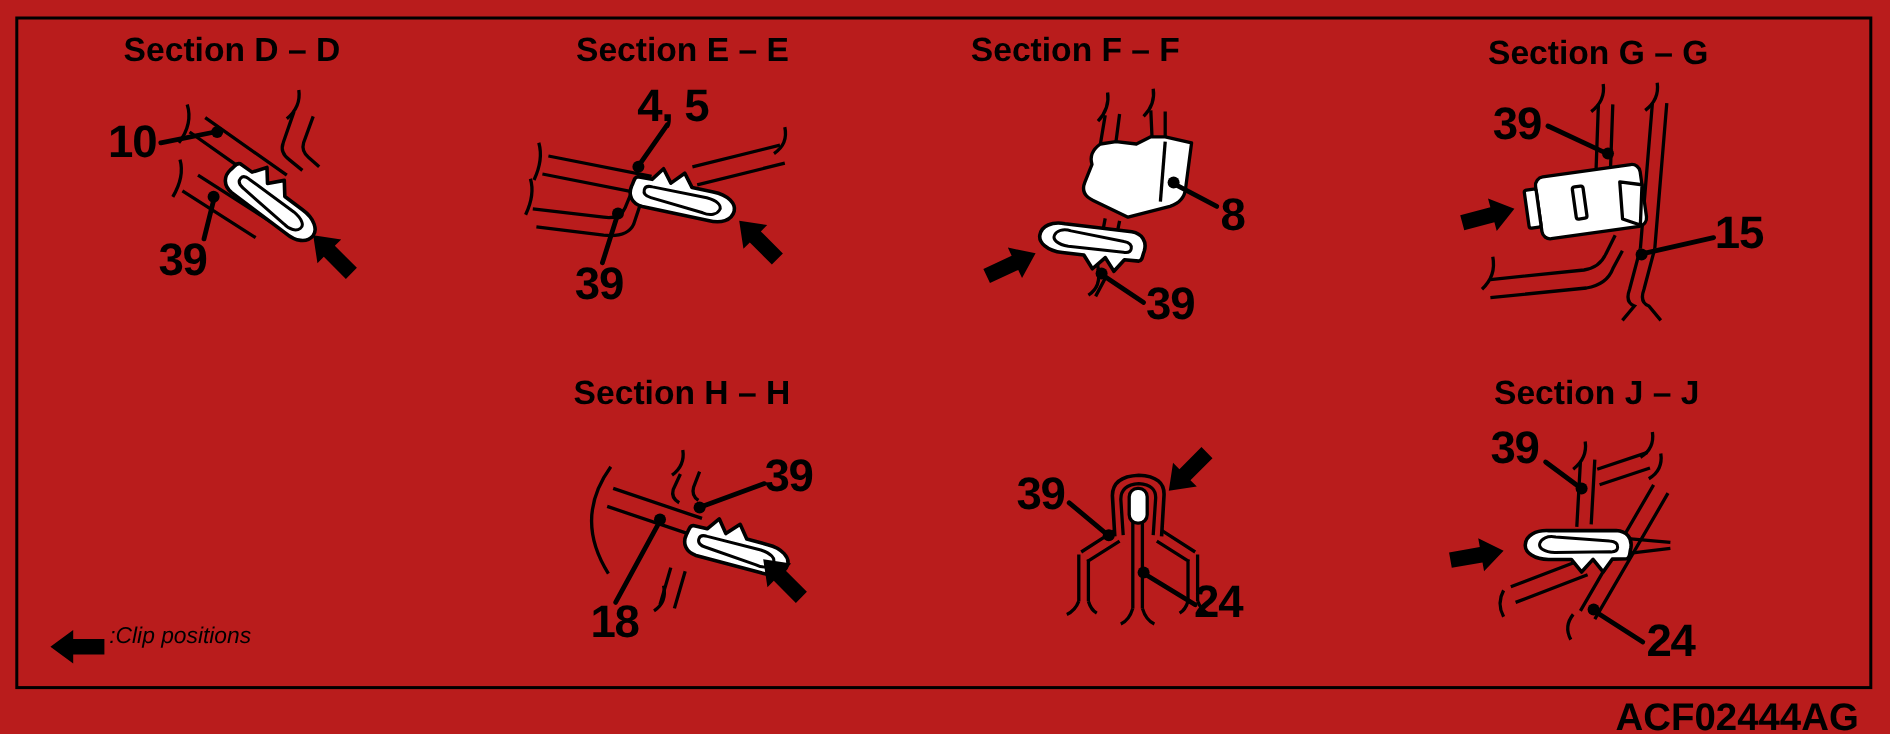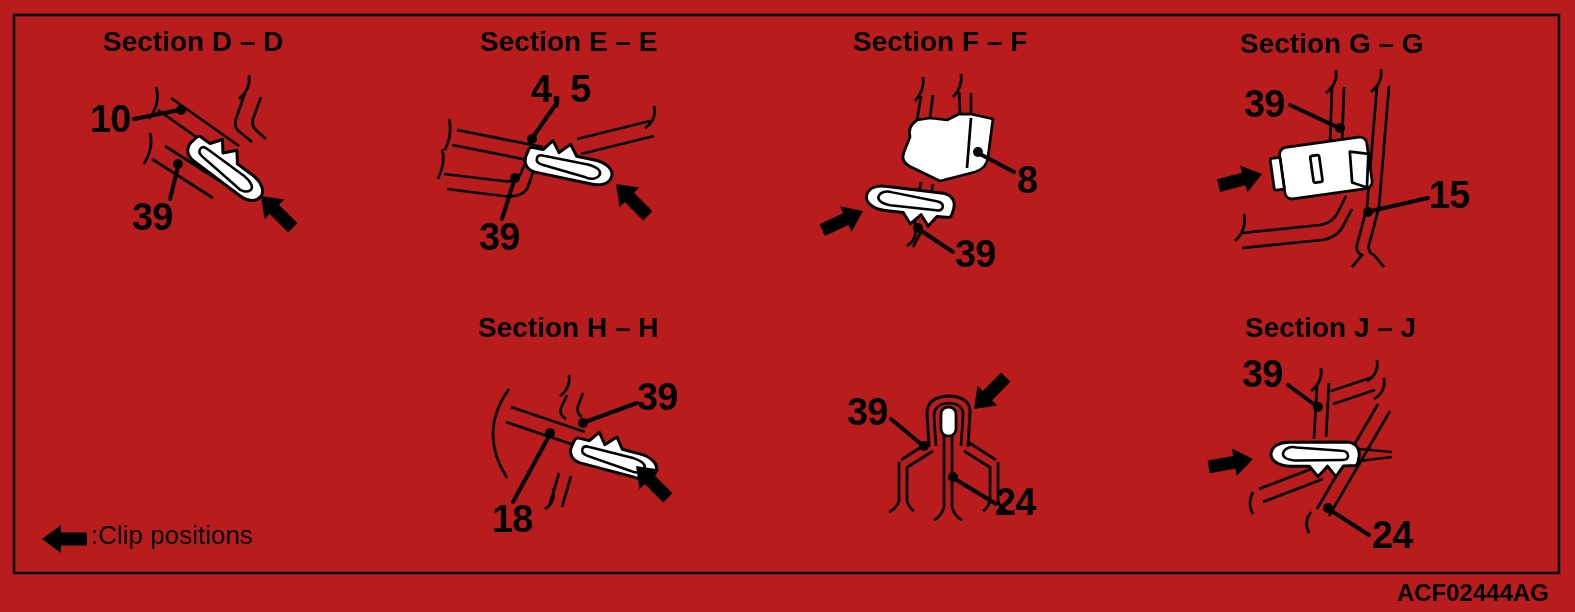--- a/index.html
+++ b/index.html
@@ -1,22 +1,22 @@
 <!DOCTYPE html>
 <html><head>
 <meta charset="utf-8">
 <style>
   html,body{margin:0;padding:0;background:#ffffff;}
   .stage{position:relative;width:1575px;height:612px;background:#b91c1c;overflow:hidden;
          font-family:"Liberation Sans", sans-serif;color:#000;}
   .art{position:absolute;left:0;top:0;}
   .title{position:absolute;font-weight:bold;font-size:28px;line-height:1;white-space:nowrap;}
   .num{position:absolute;font-weight:bold;font-size:38px;line-height:1;white-space:nowrap;letter-spacing:-1px;}
-  .legend-text{position:absolute;left:91px;top:521px;font-size:26px;line-height:1.1;white-space:nowrap;}
-  .code{position:absolute;right:26px;top:581px;font-weight:bold;font-size:24px;line-height:1;white-space:nowrap;}
+  .legend-text{position:absolute;left:91px;top:521px;font-size:19px;line-height:1.1;white-space:nowrap;font-style:italic;}
+  .code{position:absolute;right:26px;top:581px;font-weight:bold;font-size:32px;line-height:1;white-space:nowrap;}
 </style>
 </head>
 <body>
 
 <div class="stage">
 
   <svg class="art" width="1575" height="612" viewBox="0 0 1575 612">
     <defs>
       <g id="clip-glyph">
         <path d="M-50,-7 L-38,-8 L-31,-19 L-22,-9 L-13,-20 L-4,-10 L14,-11 C27,-12 35,-6 35,0 C35,8 27,13 16,13 L-40,16 C-49,16 -54,10 -53,2 C-52,-3 -53,-6 -50,-7 Z" fill="#fff" stroke="#000" stroke-width="3" stroke-linejoin="round"></path>
@@ -144,21 +144,21 @@
       <line x1="1330" y1="510" x2="1369" y2="535" stroke-width="4" stroke-linecap="round"></line>
       <circle cx="1328" cy="508" r="5" fill="#000" stroke="none"></circle>
       <use href="#arrow-glyph" transform="translate(1253,459) rotate(-10)"></use>
     </g>
 
     <use href="#arrow-glyph" transform="translate(42,539) rotate(180)"></use>
   </svg>
 
   <div class="title" style="left:103px;top:28px">Section D – D</div>
   <div class="title" style="left:480px;top:28px">Section E – E</div>
-  <div class="title" style="left:853px;top:28px">Section F – F</div>
+  <div class="title" style="left:809px;top:28px">Section F – F</div>
   <div class="title" style="left:1240px;top:30px">Section G – G</div>
   <div class="title" style="left:478px;top:314px">Section H – H</div>
   <div class="title" style="left:1245px;top:314px">Section J – J</div>
 
   <div class="num" style="left:90px;top:100px">10</div>
   <div class="num" style="left:132px;top:198px">39</div>
   <div class="num" style="left:531px;top:70px">4, 5</div>
   <div class="num" style="left:479px;top:218px">39</div>
   <div class="num" style="left:1017px;top:161px">8</div>
   <div class="num" style="left:955px;top:235px">39</div>

